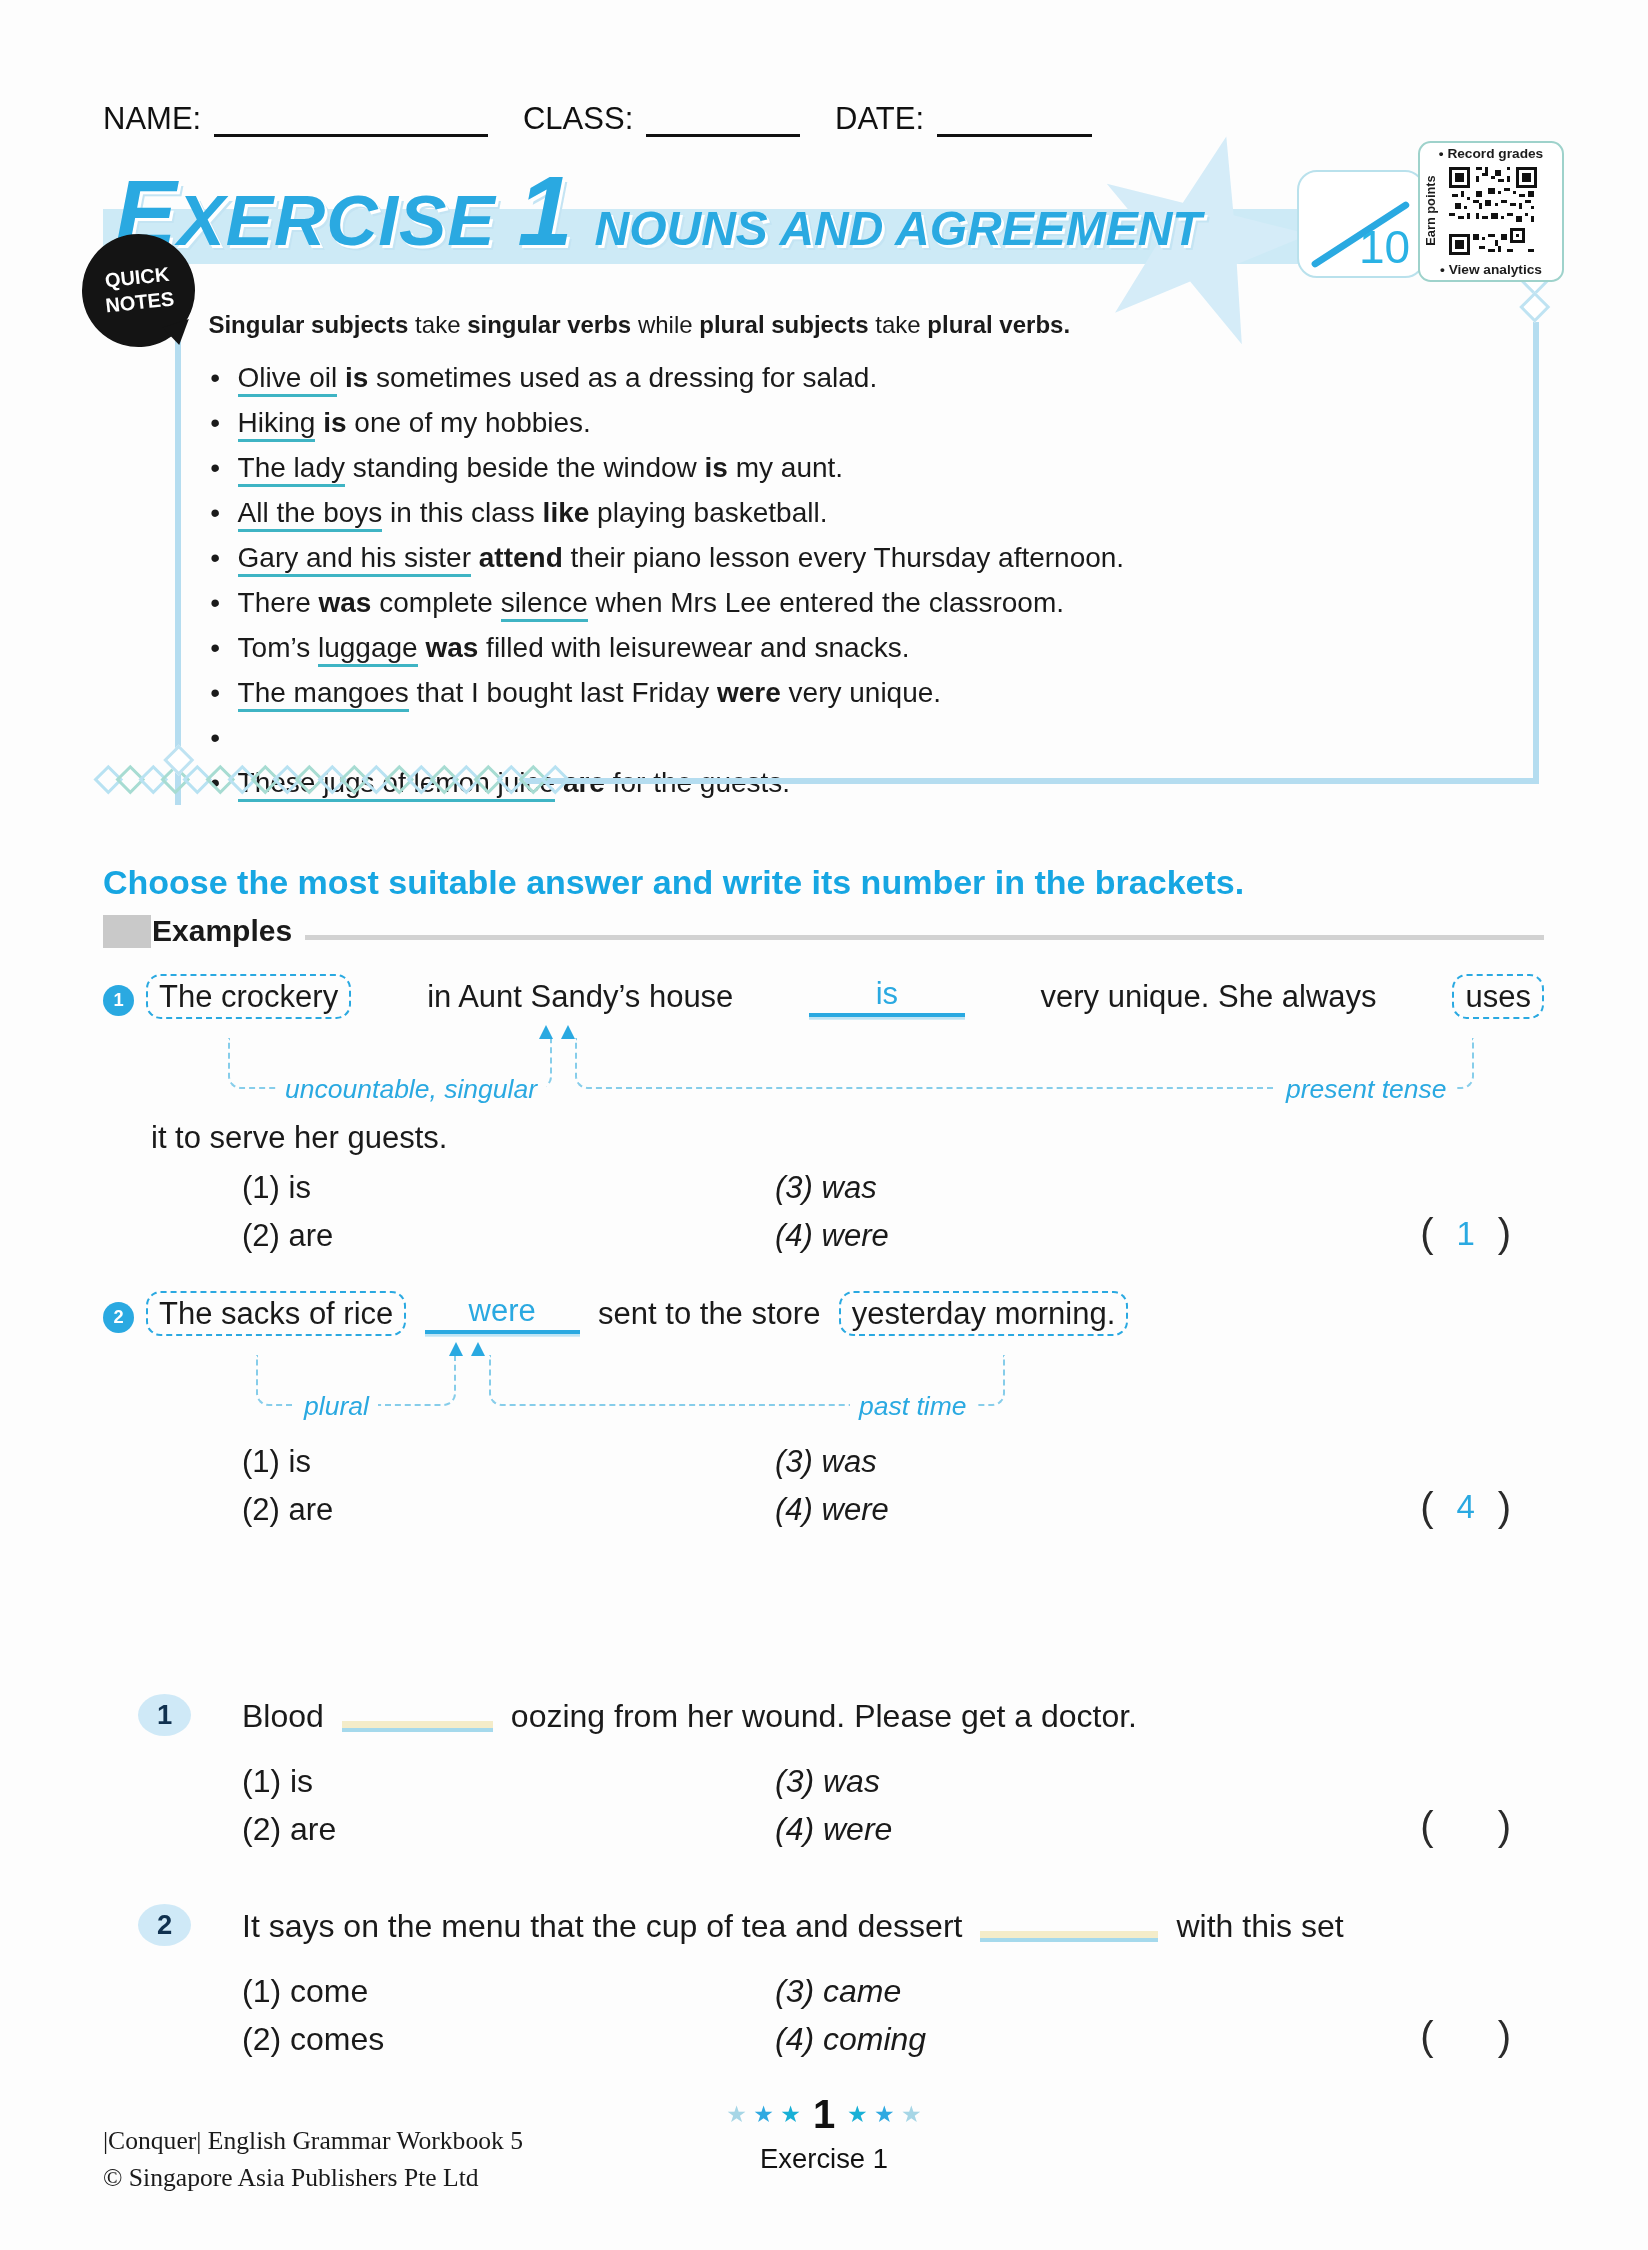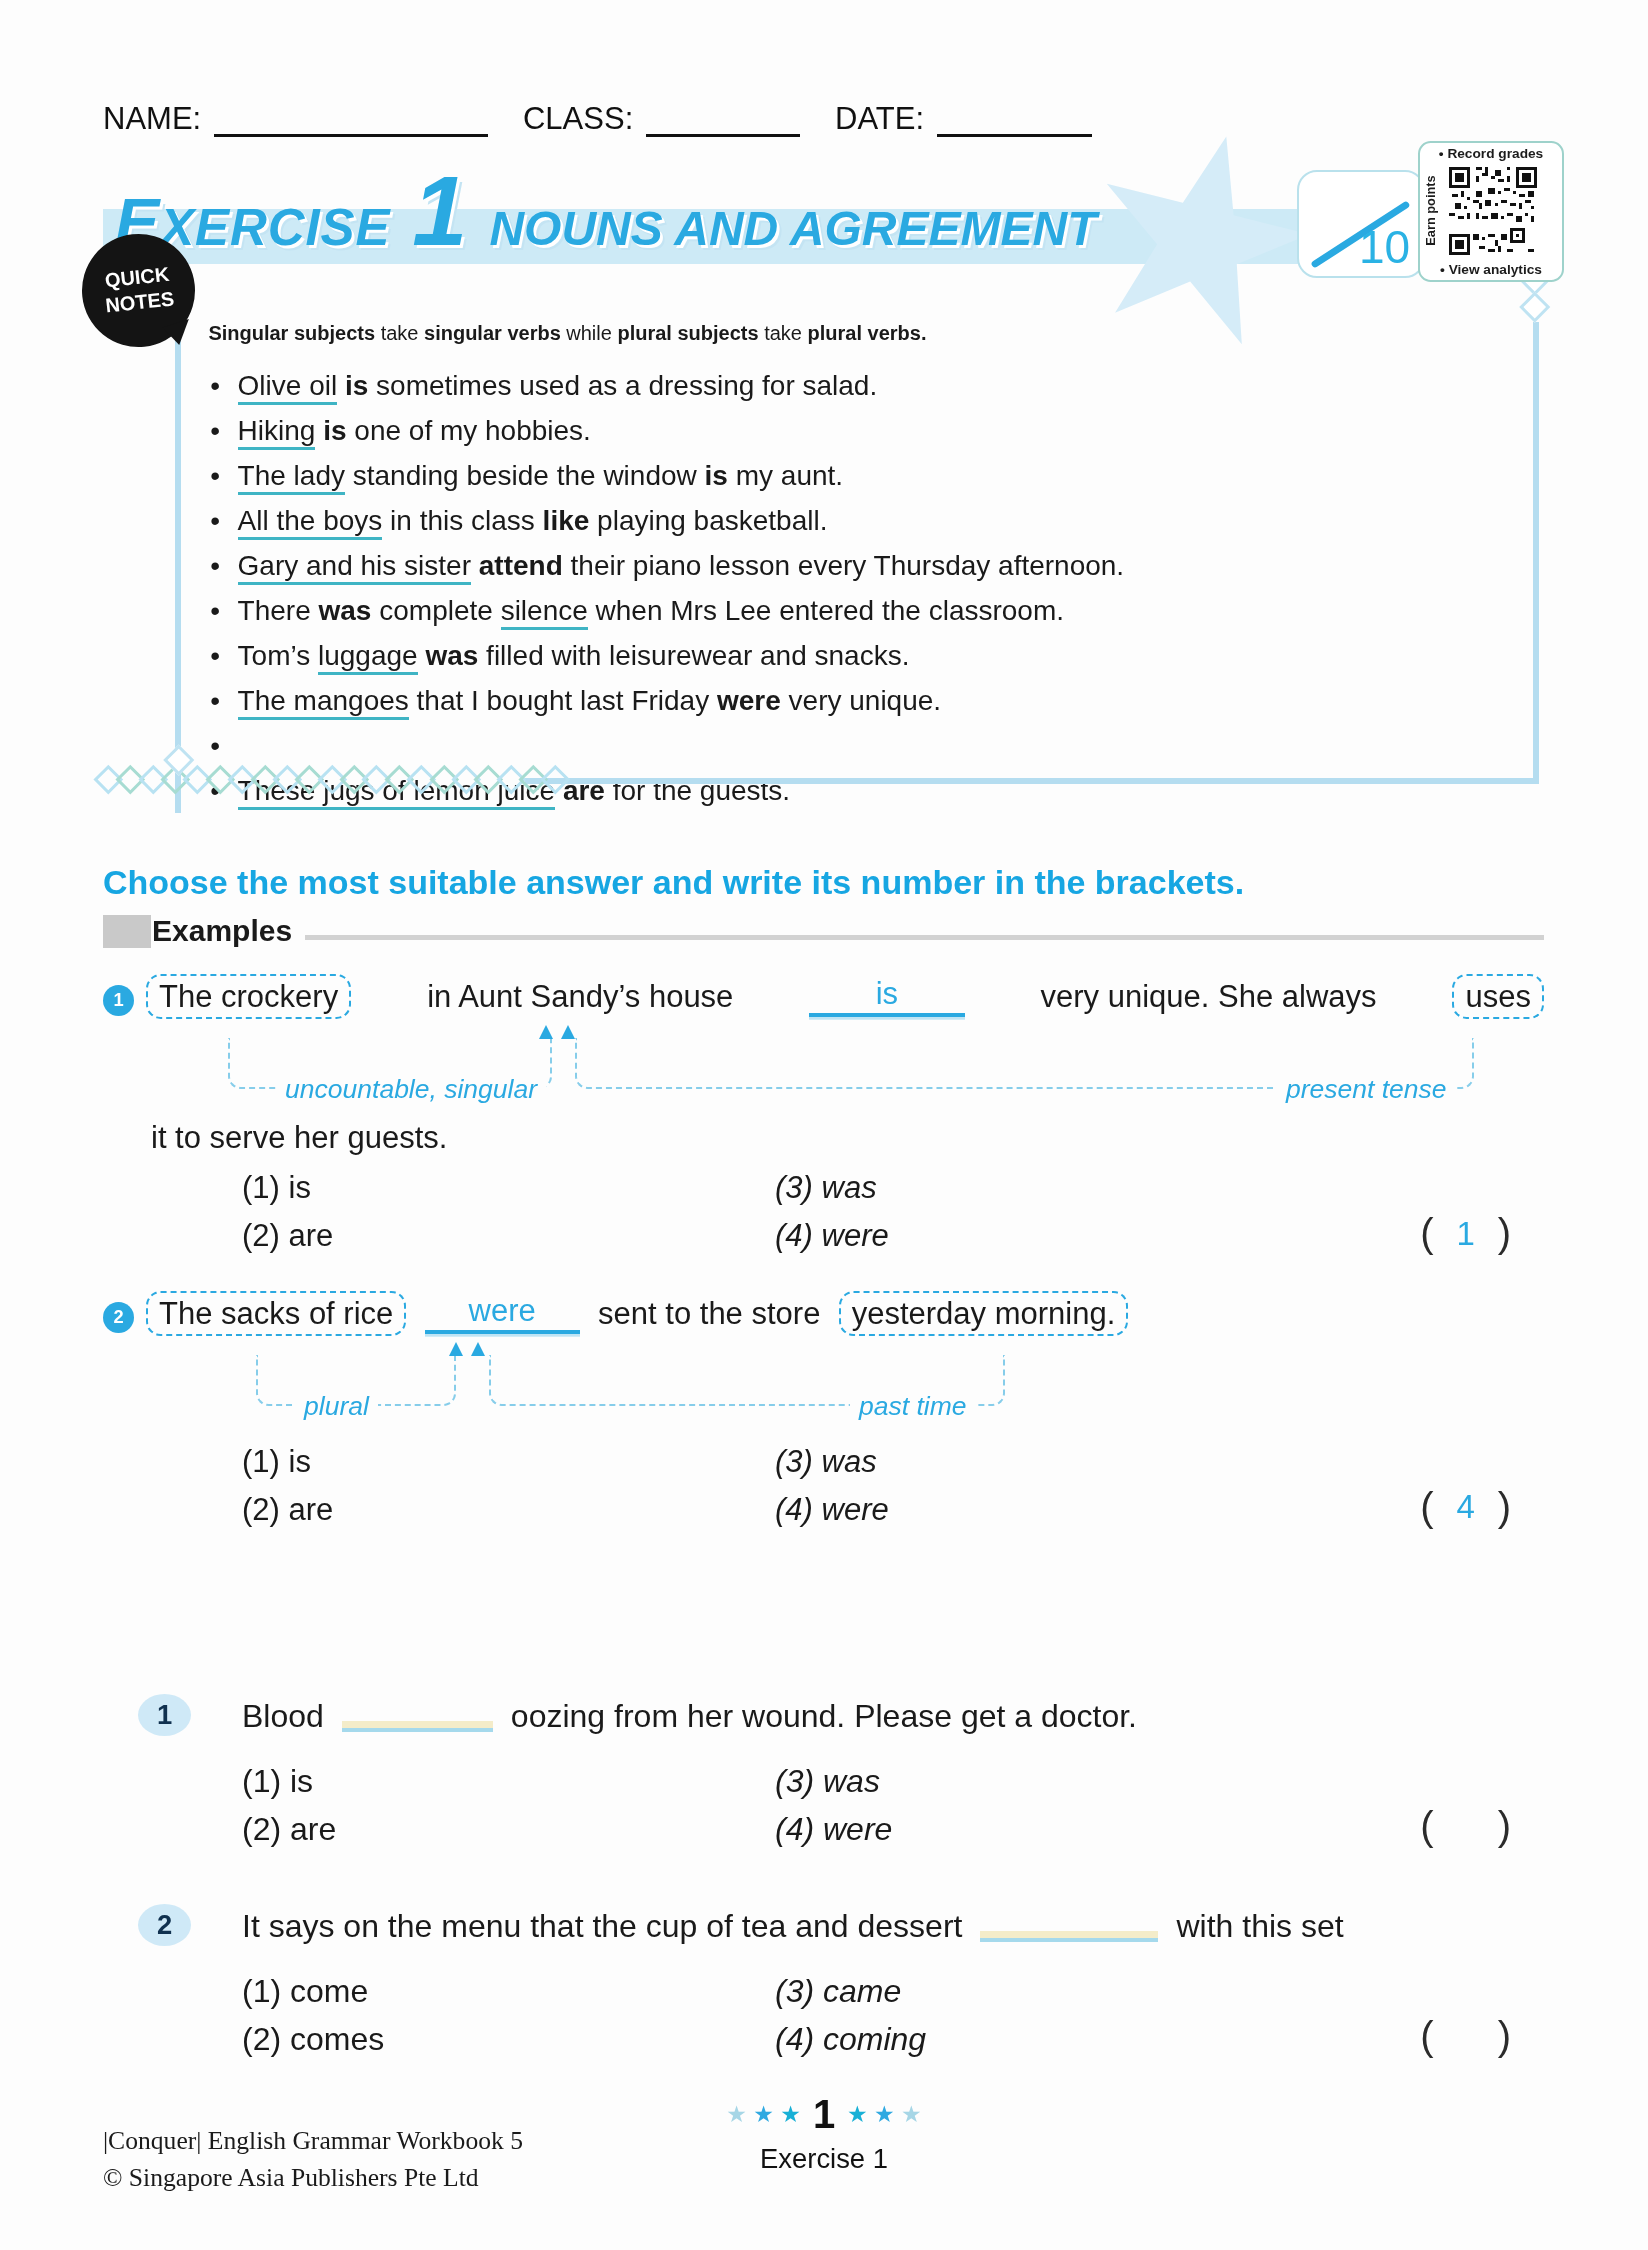--- a/index.html
+++ b/index.html
@@ -13,21 +13,21 @@
   .flabel{margin-right:12.8px;}
   .fline{display:inline-block;border-bottom:3.7px solid #111;height:33px;margin-right:35px;}
   .w1{width:274px;}.w2{width:154px;}.w3{width:155px;}
 
   
   .band{position:absolute;left:103px;top:209px;width:1313px;height:55px;background:#cdeaf6;z-index:1;}
   .star{position:absolute;left:1089px;top:126px;width:224px;height:224px;z-index:2;}
   .title{position:absolute;left:115px;top:154px;z-index:3;display:inline-flex;align-items:baseline;gap:22px;
          color:#2aa9e1;font-style:italic;font-weight:bold;white-space:nowrap;
          text-shadow:2.7px 2.7px 0 #ffffff,4.6px 4.6px 0 #c4e4f3;}
-  .ex-word{display:inline-block;font-size:51px;letter-spacing:0.9px;}
+  .ex-word{display:inline-block;font-size:71px;letter-spacing:0.9px;}
   .ex-word::first-letter{font-size:1.3em;}
   .ex-num{font-size:99px;}
   .ex-topic{font-size:48px;letter-spacing:0px;}
   .score{position:absolute;left:1297px;top:170px;width:124px;height:104px;background:#fff;
          border:2.7px solid #b9e1ec;border-radius:20px;z-index:4;}
   .score-slash{position:absolute;left:3.7px;bottom:38px;width:115px;height:7.3px;background:#2aa9e1;
          border-radius:3.7px;transform:rotate(-33deg);}
   .score-num{position:absolute;right:12.8px;bottom:1.8px;font-size:46px;color:#2ab2e4;}
   .qr{position:absolute;left:1418px;top:141px;width:142px;height:137px;background:#fff;
       border:2.7px solid #9ed2cb;border-radius:12.8px;z-index:4;font-weight:bold;color:#1c1c1c;}
@@ -39,21 +39,21 @@
   .qnotes{position:absolute;left:82px;top:234px;width:113px;height:113px;background:#141414;border-radius:50%;
           color:#fff;text-align:center;z-index:5;font-weight:bold;font-size:20px;line-height:25px;
           padding-top:0;transform:rotate(-6deg);}
   .qnotes-inner{margin-top:31px;}
   .qnotes::after{content:"";position:absolute;right:-3.7px;bottom:7.3px;width:0;height:0;
           border:12.8px solid transparent;border-left:25.6px solid #141414;transform:rotate(-38deg);}
 
   
   .notes{position:absolute;left:175px;top:300px;width:1327px;min-height:450px;
          border-left:6.4px solid #b5ddf0;padding:5.5px 0 0 27.4px;}
-  .notes-title{font-size:20px;line-height:38px;margin-top:8px;}
+  .notes-title{font-size:24px;line-height:38px;}
   .notes-list{list-style:none;margin:11px 0 0 1.8px;padding:0;}
   .notes-list li{display:flex;font-size:28px;line-height:45px;}
   .dot{width:27.4px;flex:0 0 27.4px;}
   .notes-rb{position:absolute;left:1533px;top:322px;width:6.4px;height:457px;background:#b5ddf0;}
   .notes-bl{position:absolute;left:525px;top:778px;width:1014px;height:6.4px;background:#b5ddf0;}
   .notes-dr{position:absolute;left:97px;top:769px;white-space:nowrap;}
   .dm{display:inline-block;width:14.6px;height:14.6px;border:3.7px solid #b8e2f2;transform:rotate(45deg);margin:0 0.9px;}
   .dm-b{border-color:#a7dcd2;}
   .nd{position:absolute;width:15.5px;height:15.5px;border:3.7px solid #bfe3f2;background:#fff;transform:rotate(45deg);}
   .nd-tr1{left:1524px;top:269px;}

